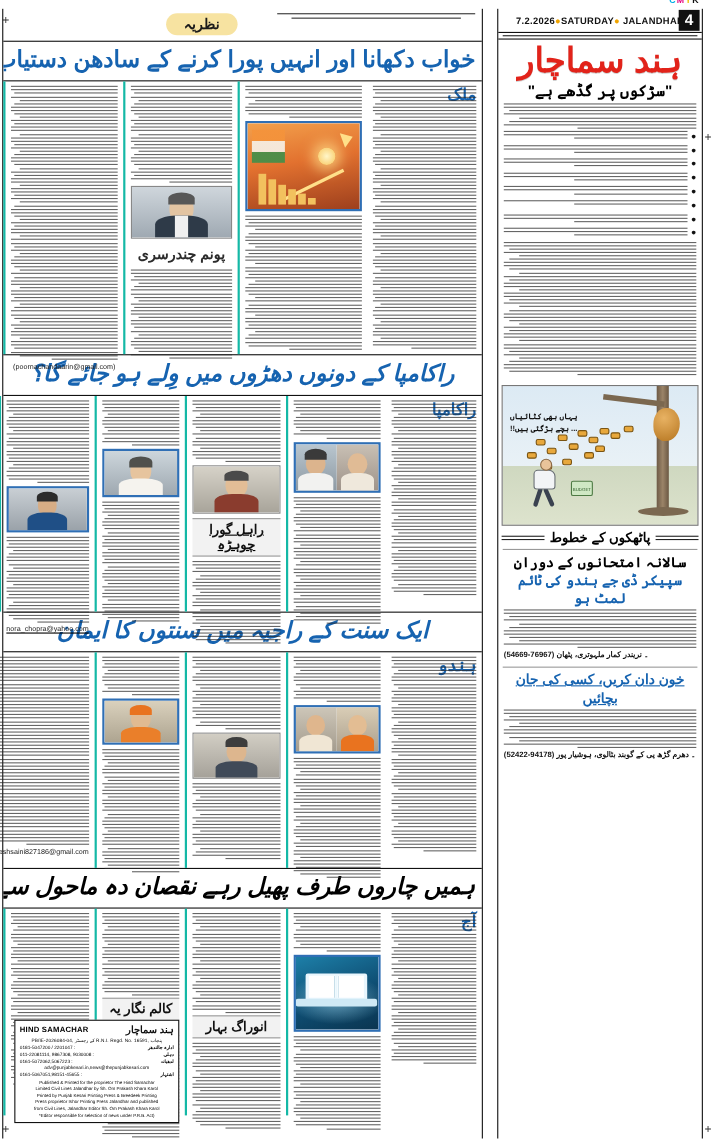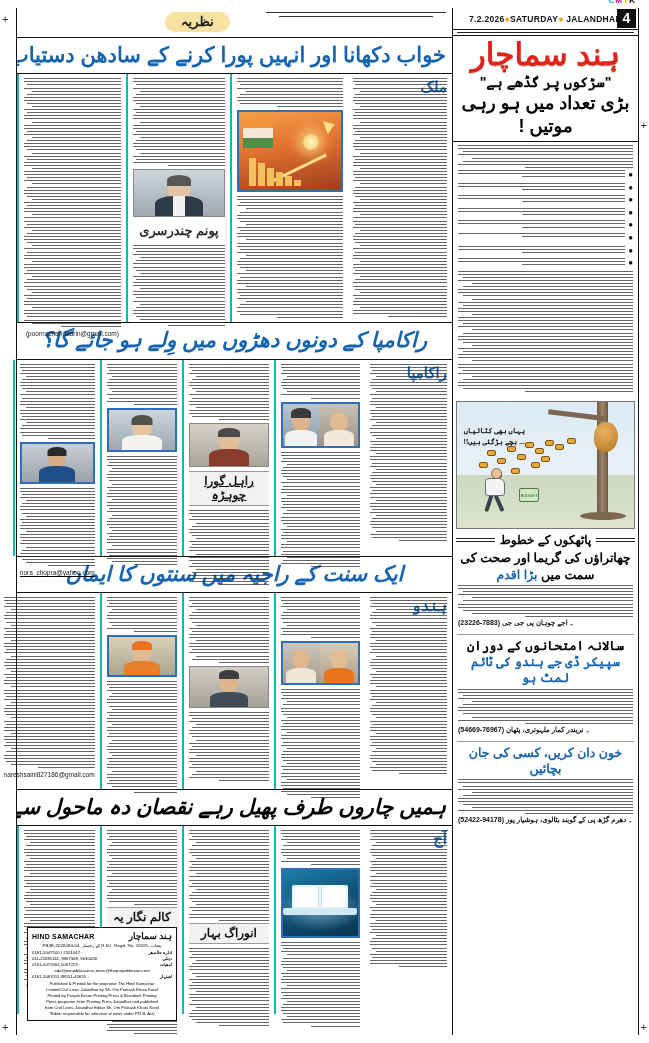--- a/index.html
+++ b/index.html
@@ -22,21 +22,21 @@
     margin-bottom:2.6px;
   }
   .fill i:nth-child(3n)   { width: 97%; }
   .fill i:nth-child(3n+1) { width: 100%; }
   .fill i:nth-child(5n)   { width: 92%; }
   .fill i:last-child      { width: 62%; }
   .fill.tight i { margin-bottom:2.1px; }
 
   
   .leftpane {
-    position:absolute; left:16px; top:8px; width:437px; height:1027px;
+    position:absolute; left:2px; top:8px; width:437px; height:1027px;
     border-left:1px solid #111; border-right:1px solid #111;
   }
   .rightpane {
     position:absolute; left:452px; top:8px; width:187px; height:1027px;
     border-left:1px solid #111; border-right:1px solid #111;
   }
 
   
   .l-topstrip { position:relative; height:30px; border-bottom:1px solid #111; }
   .masthead-note {
@@ -254,21 +254,21 @@
   }
   .letters-band .rule { flex:1; height:4px; border-top:1px solid #222; border-bottom:1px solid #222; }
   .letters-band .ttl { direction:rtl; font-size:12px; font-weight:bold; }
 
   .letter { padding:0 5px 4px; direction:rtl; }
   .letter h4 {
     font-size:12.5px; font-weight:bold; direction:rtl; text-align:center;
     line-height:1.3; margin-bottom:2px;
   }
   .letter h4 .bl2 { color:#1663b0; }
-  .letter h4.blue { color:#1663b0; }
+  .letter h4.blue { color:#1663b0;text-decoration:underline; }
   .signoff { direction:rtl; text-align:left; font-size:7px; font-weight:bold; color:#111; margin-top:2px; }
   .hr-thin { border-top:1px solid #999; margin:3px 4px; }
 
   
   .imprint {
     position:absolute; left:10px; bottom:14px; width:150px;
     border:1px solid #111; padding:3px 4px; background:#fff;
   }
   .imprint .top { display:flex; justify-content:space-between; align-items:center; }
   .imprint .en { font-size:7px; font-weight:bold; letter-spacing:.2px; }
@@ -1609,21 +1609,20 @@
 
     <div class="strapline">
       <i></i>
     </div>
 
     <div class="logo-wrap">
       <div class="logo">ہند سماچار</div>
     </div>
 
     <div class="r-kicker">"سڑکوں پر گڈھے ہے"</div>
-    <div class="r-headline">بڑی تعداد میں ہو رہی موتیں !</div>
 
     <div class="r-body">
       <span class="fill ur tight">
         <i></i>
           <i></i>
           <i></i>
           <i></i>
           <i></i>
           <i></i>
           <i></i>
@@ -1768,40 +1767,20 @@
       </div>
       <div class="bag">BUDGET</div>
     </div>
 
     <div class="letters-band">
       <div class="rule"></div>
       <div class="ttl">پاٹھکوں کے خطوط</div>
       <div class="rule"></div>
     </div>
 
-    <div class="letter">
-      <h4>
-        <span>چھاتراؤں کی گریما اور صحت کی سمت میں</span>
-        <span class="bl2">بڑا اقدم</span>
-      </h4>
-      <span class="fill ur tight">
-        <i></i>
-          <i></i>
-          <i></i>
-          <i></i>
-          <i></i>
-          <i></i>
-          <i></i>
-          <i></i>
-          <i></i>
-          <i></i>
-          <i></i>
-      </span>
-      <div class="signoff">۔ اجے چوہان پی جی جی (7883-23226)</div>
-    </div>
 
     <div class="hr-thin"></div>
 
     <div class="letter">
       <h4>
         <span>سالانہ امتحانوں کے دوران</span>
         <span class="bl2">سپیکر ڈی جے ہندو کی ٹائم لمٹ ہو</span>
       </h4>
       <span class="fill ur tight">
         <i></i>

